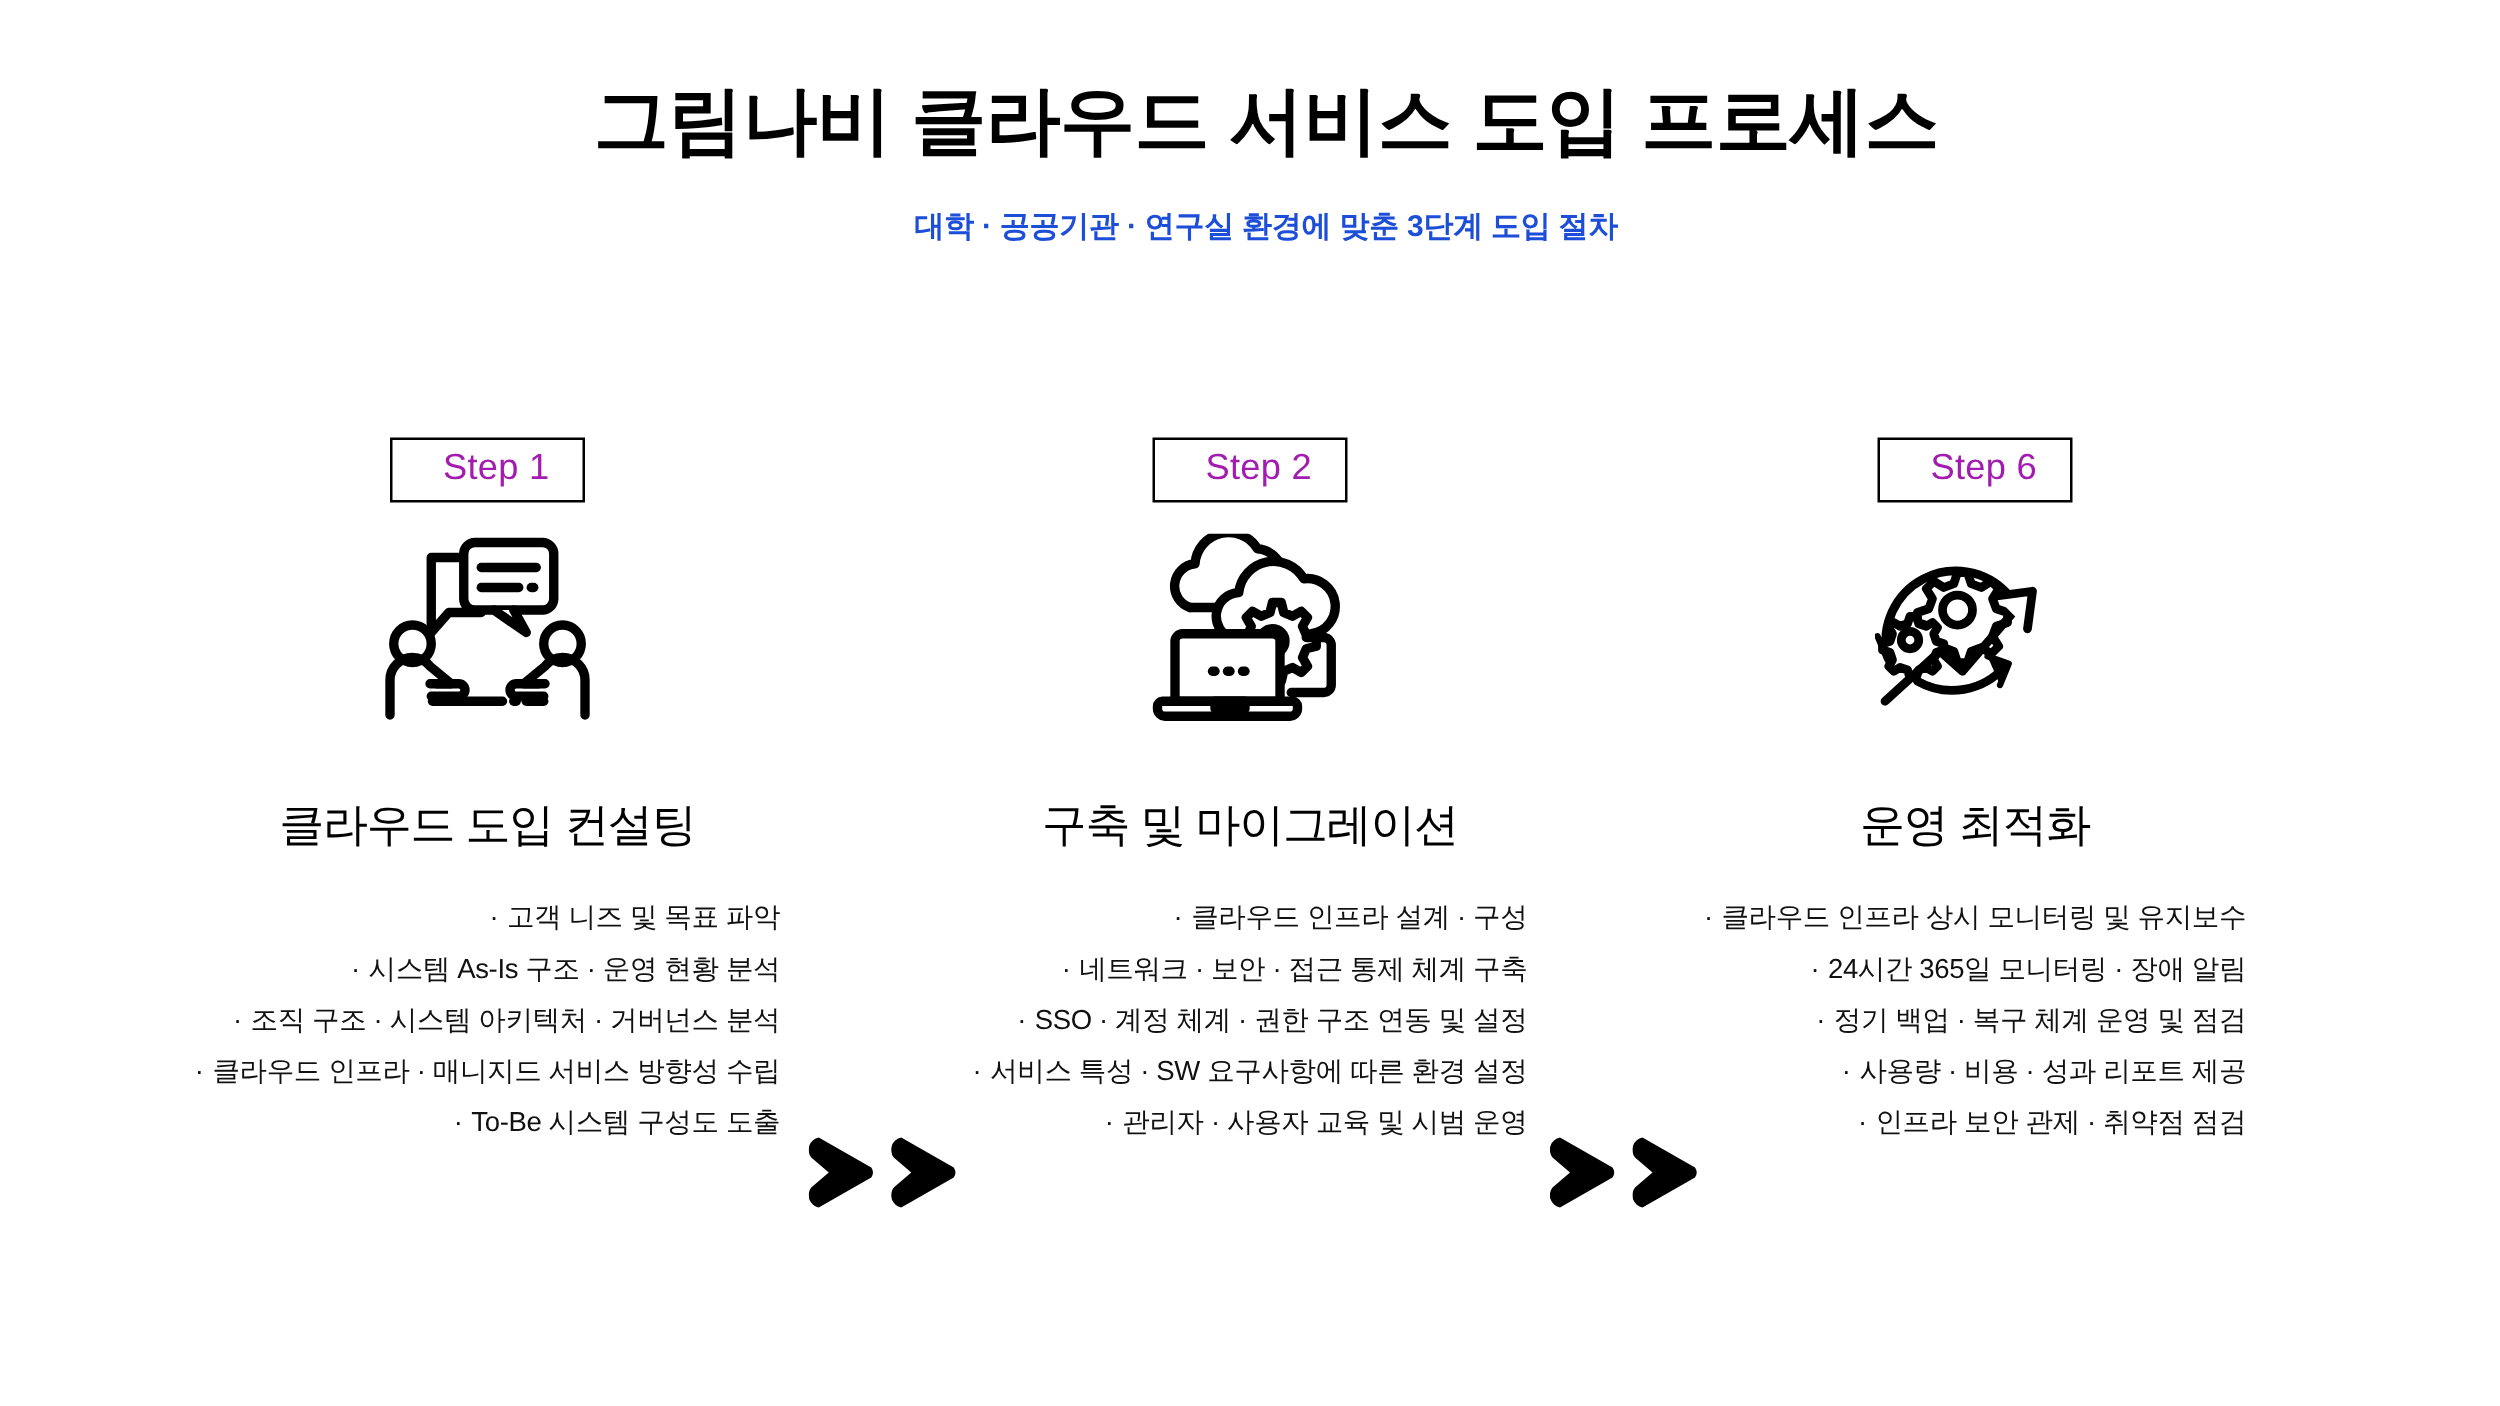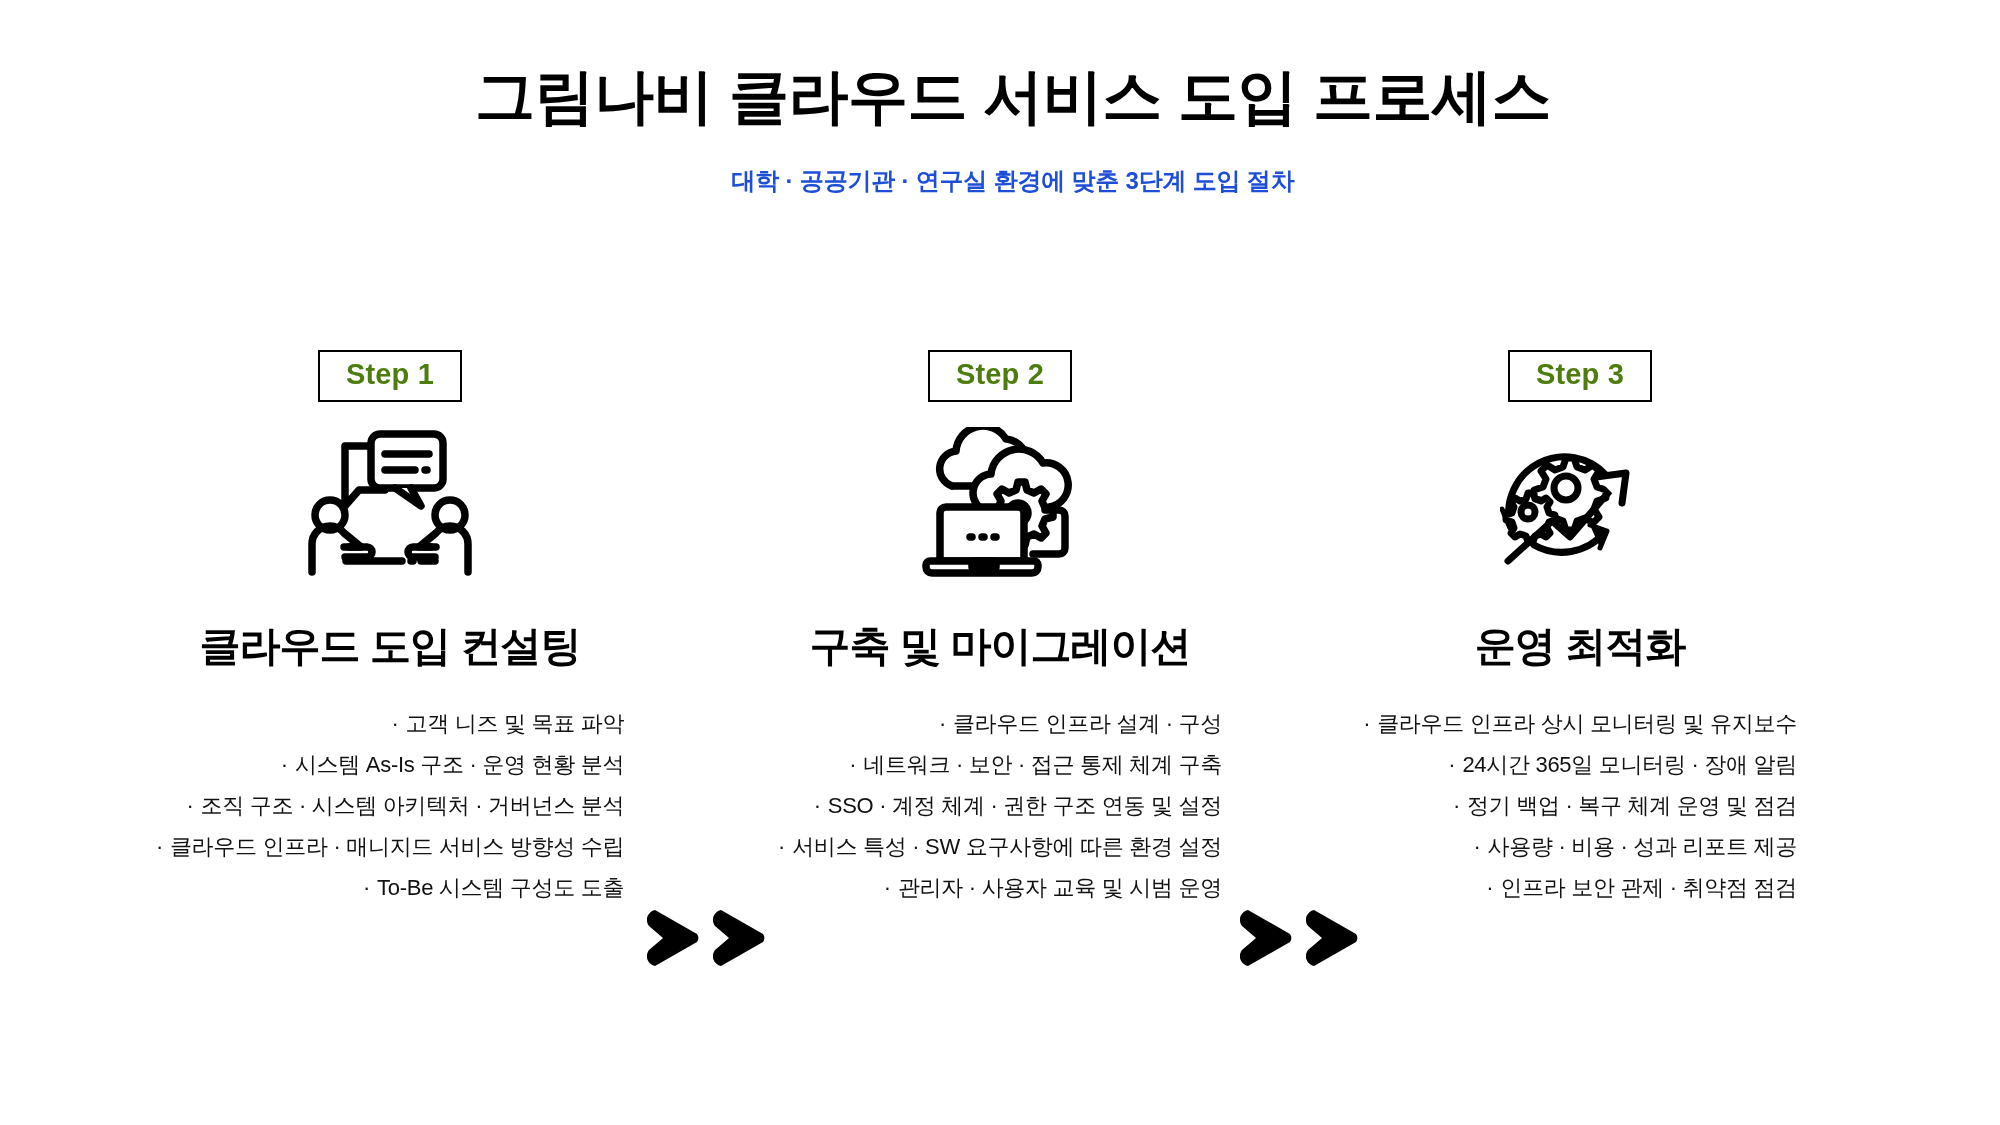--- a/index.html
+++ b/index.html
@@ -67,41 +67,41 @@
     flex-direction: column;
     align-items: center;
   }
   .step-col.c1 { left: 110px; }
   .step-col.c2 { left: 720px; }
   .step-col.c3 { left: 1300px; }
 
   .step-badge {
     border: 2px solid #000;
     background: #fff;
-    padding: 7px 26px 9px 26px;
+    padding: 7px 26px 9px 40px;
     font-size: 29px;
-    font-weight: 700;
+    font-weight: 400;
     line-height: 1.1;
     letter-spacing: 0.2px;
-    color: #4d7c0f;
+    color: #a21caf;
     white-space: nowrap;
   }
 
   .step-icon {
     margin-top: 26px;
     height: 150px;
     display: flex;
     align-items: center;
     justify-content: center;
   }
 
   .step-heading {
-    margin-top: 44px;
-    font-size: 41px;
-    font-weight: 700;
+    margin-top: 60px;
+    font-size: 36px;
+    font-weight: 400;
     letter-spacing: -1px;
     line-height: 1.2;
     white-space: nowrap;
     color: #000;
   }
 
   .bullet-list {
     list-style: none;
     margin: 42px 0 0 0;
     padding: 0;
@@ -239,21 +239,21 @@
     <div class="arrow-group a2">
       <svg width="60" height="68" viewBox="0 0 60 68">
         <path d="M8 6 L50 30 a7 7 0 0 1 0 8 L8 62 a10 10 0 0 1 -6 -16 L16 34 L2 22 a10 10 0 0 1 6 -16 Z" fill="#000"></path>
       </svg>
       <svg width="60" height="68" viewBox="0 0 60 68">
         <path d="M8 6 L50 30 a7 7 0 0 1 0 8 L8 62 a10 10 0 0 1 -6 -16 L16 34 L2 22 a10 10 0 0 1 6 -16 Z" fill="#000"></path>
       </svg>
     </div>
 
     <div class="step-col c3">
-      <div class="step-badge">Step 3</div>
+      <div class="step-badge">Step 6</div>
 
       <div class="step-icon">
         <svg width="160" height="140" viewBox="0 0 160 140" fill="none" stroke="#000" stroke-width="7" stroke-linecap="round" stroke-linejoin="round">
 
           <path d="M10 92 A56 56 0 0 1 106 42"></path>
           <path d="M2 76 L10 95 L24 82" fill="#000" stroke="#000" stroke-width="5"></path>
 
           <path d="M34 112 A56 56 0 0 0 104 100"></path>
           <path d="M90 92 L107 98 L100 115" fill="#000" stroke="#000" stroke-width="5"></path>
 

